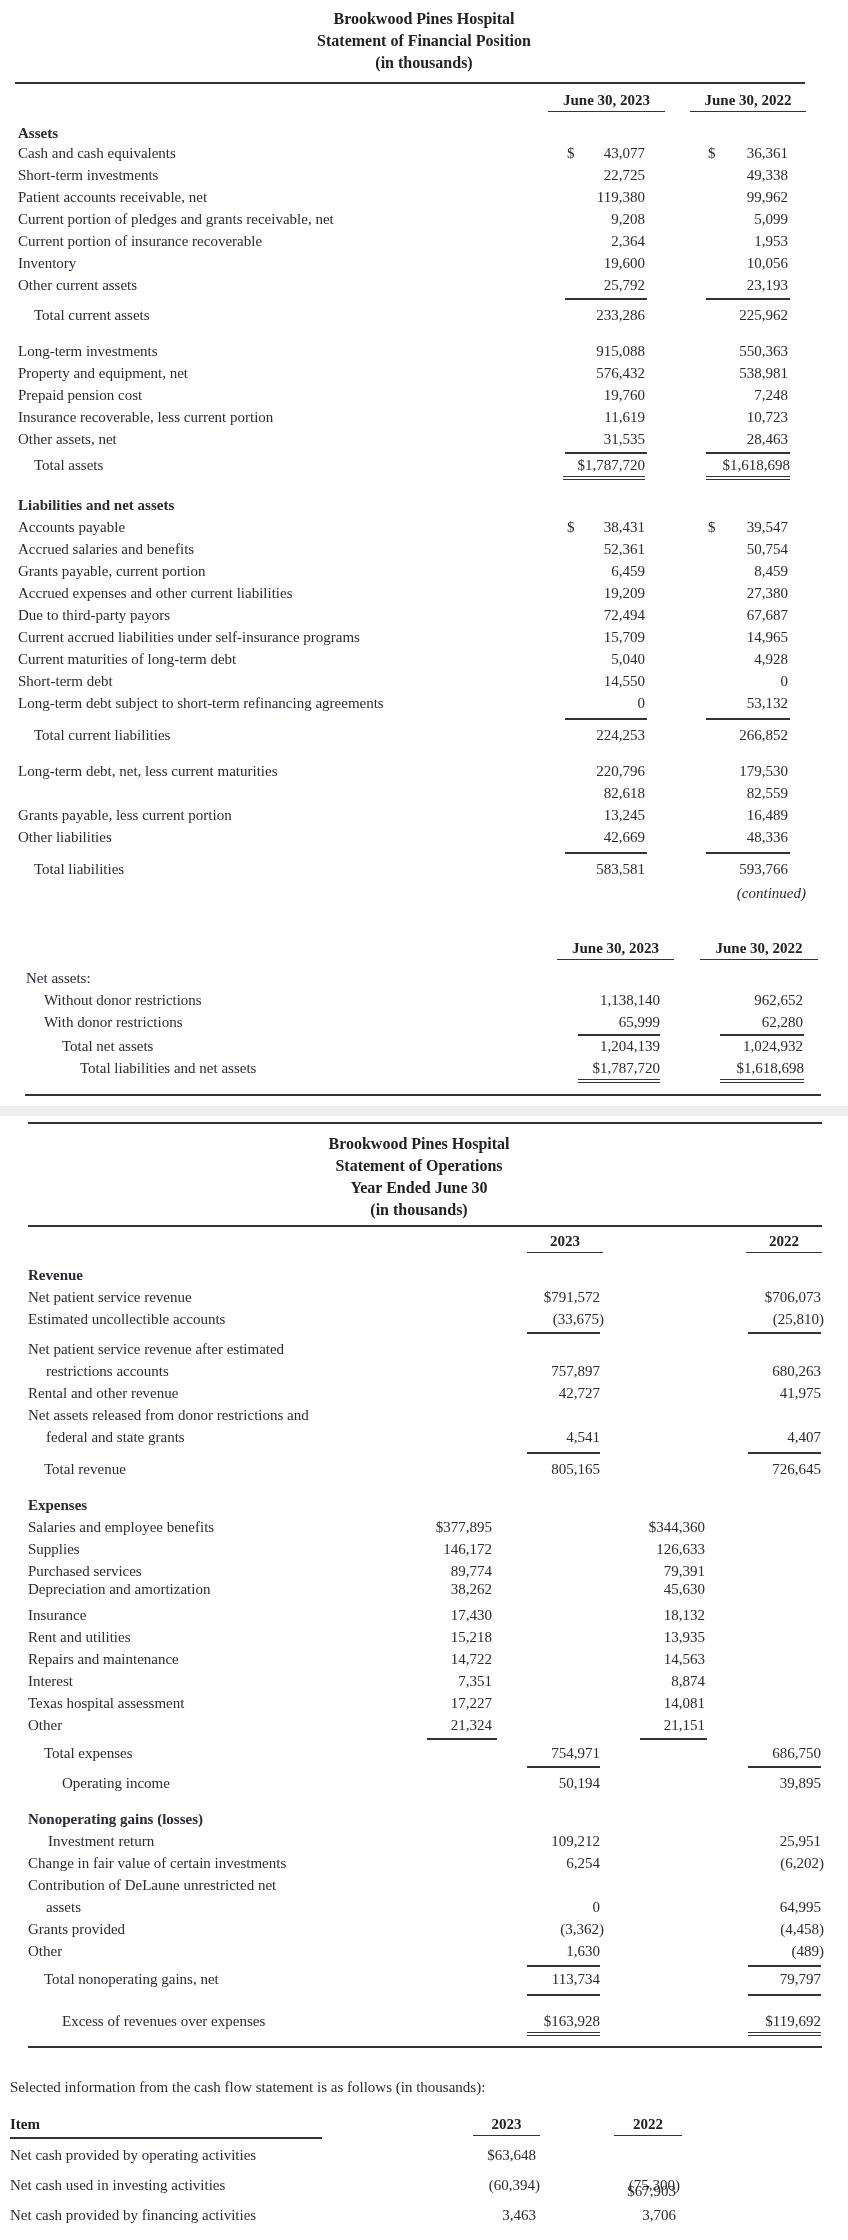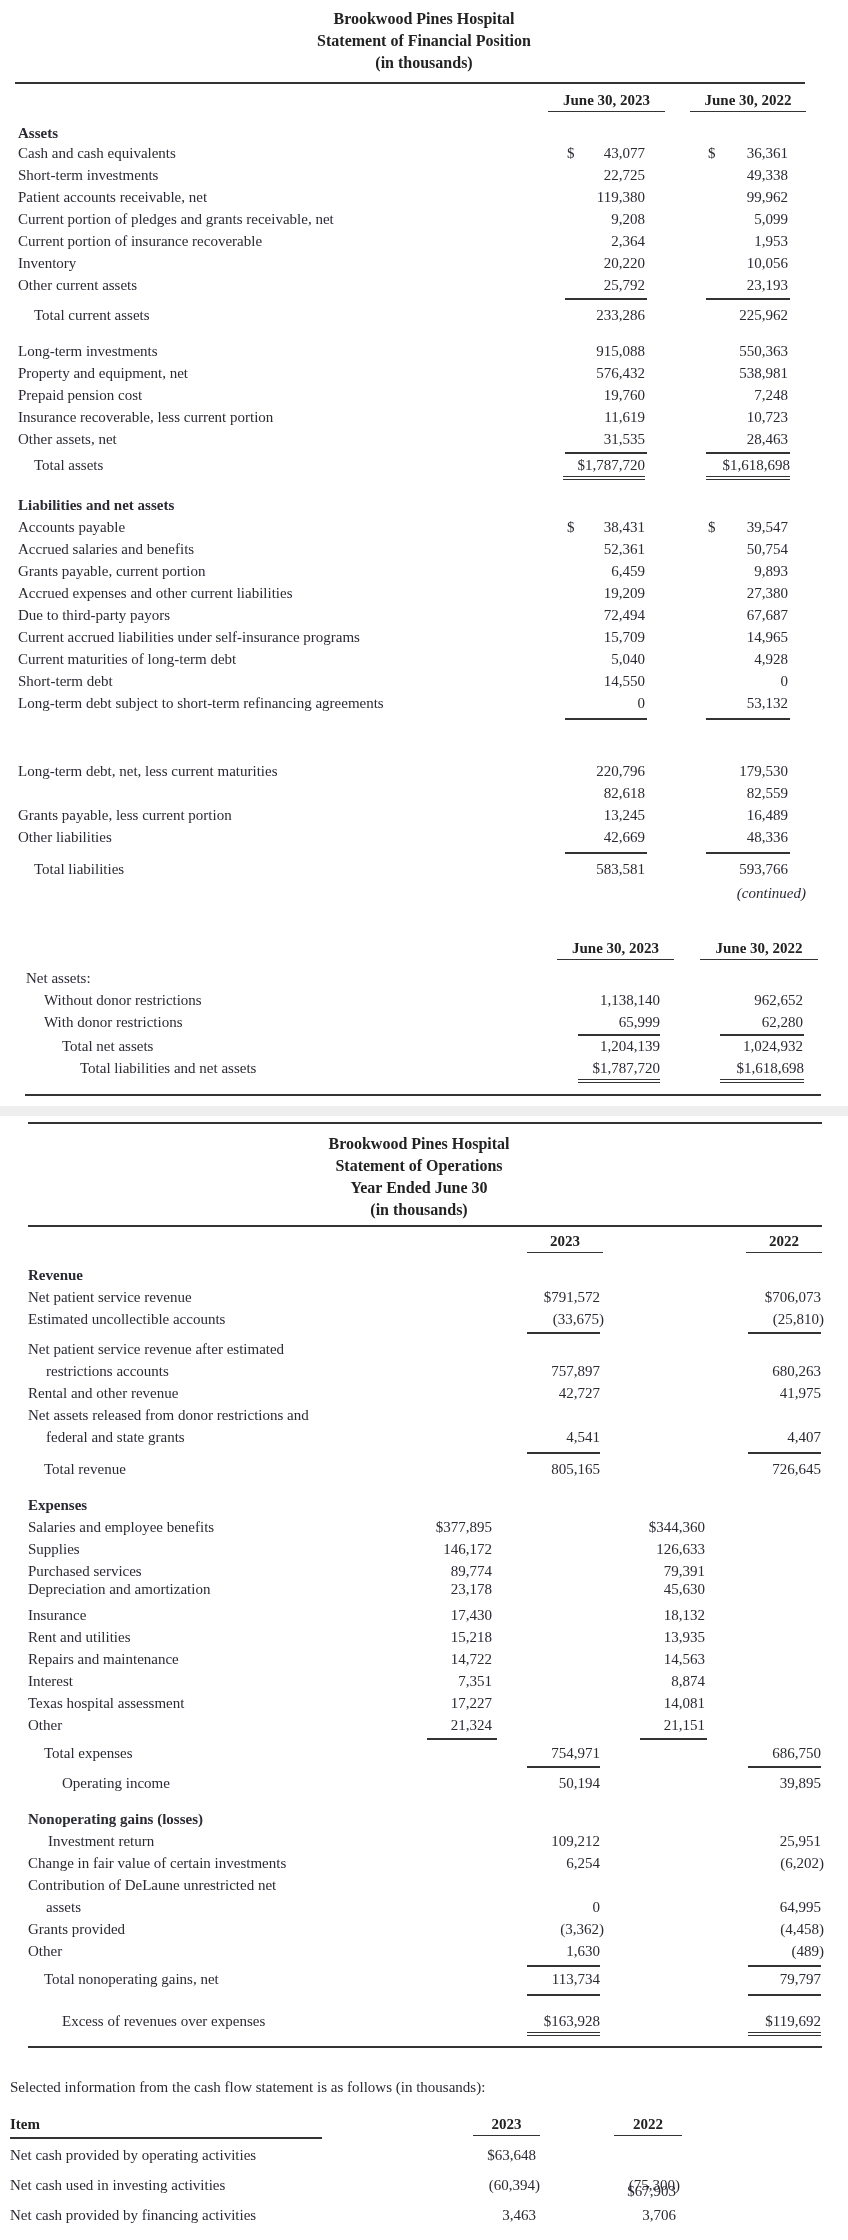--- a/index.html
+++ b/index.html
@@ -60,21 +60,21 @@
     <span class="num" style="right:203px;">9,208</span>
     <span class="num" style="right:60px;">5,099</span>
   </div>
   <div class="row" style="top:230px;">
     <span class="lbl" style="left:18px;">Current portion of insurance recoverable</span>
     <span class="num" style="right:203px;">2,364</span>
     <span class="num" style="right:60px;">1,953</span>
   </div>
   <div class="row" style="top:252px;">
     <span class="lbl" style="left:18px;">Inventory</span>
-    <span class="num" style="right:203px;">20,220</span>
+    <span class="num" style="right:203px;">19,600</span>
     <span class="num" style="right:60px;">10,056</span>
   </div>
   <div class="row" style="top:274px;">
     <span class="lbl" style="left:18px;">Other current assets</span>
     <span class="num" style="right:203px;">25,792</span>
     <span class="num" style="right:60px;">23,193</span>
   </div>
   <div class="rule thin" style="top:298px;left:565px;width:82px;"></div>
   <div class="rule thin" style="top:298px;left:706px;width:84px;"></div>
   <div class="row" style="top:304px;">
@@ -127,21 +127,21 @@
     <span class="num" style="right:60px;">39,547</span>
   </div>
   <div class="row" style="top:538px;">
     <span class="lbl" style="left:18px;">Accrued salaries and benefits</span>
     <span class="num" style="right:203px;">52,361</span>
     <span class="num" style="right:60px;">50,754</span>
   </div>
   <div class="row" style="top:560px;">
     <span class="lbl" style="left:18px;">Grants payable, current portion</span>
     <span class="num" style="right:203px;">6,459</span>
-    <span class="num" style="right:60px;">9,893</span>
+    <span class="num" style="right:60px;">8,459</span>
   </div>
   <div class="row" style="top:582px;">
     <span class="lbl" style="left:18px;">Accrued expenses and other current liabilities</span>
     <span class="num" style="right:203px;">19,209</span>
     <span class="num" style="right:60px;">27,380</span>
   </div>
   <div class="row" style="top:604px;">
     <span class="lbl" style="left:18px;">Due to third-party payors</span>
     <span class="num" style="right:203px;">72,494</span>
     <span class="num" style="right:60px;">67,687</span>
@@ -161,20 +161,25 @@
     <span class="num" style="right:203px;">14,550</span>
     <span class="num" style="right:60px;">0</span>
   </div>
   <div class="row" style="top:692px;">
     <span class="lbl" style="left:18px;">Long-term debt subject to short-term refinancing agreements</span>
     <span class="num" style="right:203px;">0</span>
     <span class="num" style="right:60px;">53,132</span>
   </div>
   <div class="rule thin" style="top:718px;left:565px;width:82px;"></div>
   <div class="rule thin" style="top:718px;left:706px;width:84px;"></div>
+  <div class="row" style="top:724px;">
+    <span class="lbl" style="left:34px;">Total current liabilities</span>
+    <span class="num" style="right:203px;">224,253</span>
+    <span class="num" style="right:60px;">266,852</span>
+  </div>
 
   <div class="row" style="top:760px;">
     <span class="lbl" style="left:18px;">Long-term debt, net, less current maturities</span>
     <span class="num" style="right:203px;">220,796</span>
     <span class="num" style="right:60px;">179,530</span>
   </div>
   <div class="row" style="top:782px;">
     <span class="num" style="right:203px;">82,618</span>
     <span class="num" style="right:60px;">82,559</span>
   </div>
@@ -304,21 +309,21 @@
     <span class="num" style="right:356px;">146,172</span>
     <span class="num" style="right:143px;">126,633</span>
   </div>
   <div class="row" style="top:1560px;">
     <span class="lbl" style="left:28px;">Purchased services</span>
     <span class="num" style="right:356px;">89,774</span>
     <span class="num" style="right:143px;">79,391</span>
   </div>
   <div class="row" style="top:1578px;">
     <span class="lbl" style="left:28px;">Depreciation and amortization</span>
-    <span class="num" style="right:356px;">23,178</span>
+    <span class="num" style="right:356px;">38,262</span>
     <span class="num" style="right:143px;">45,630</span>
   </div>
   <div class="row" style="top:1604px;">
     <span class="lbl" style="left:28px;">Insurance</span>
     <span class="num" style="right:356px;">17,430</span>
     <span class="num" style="right:143px;">18,132</span>
   </div>
   <div class="row" style="top:1626px;">
     <span class="lbl" style="left:28px;">Rent and utilities</span>
     <span class="num" style="right:356px;">15,218</span>

